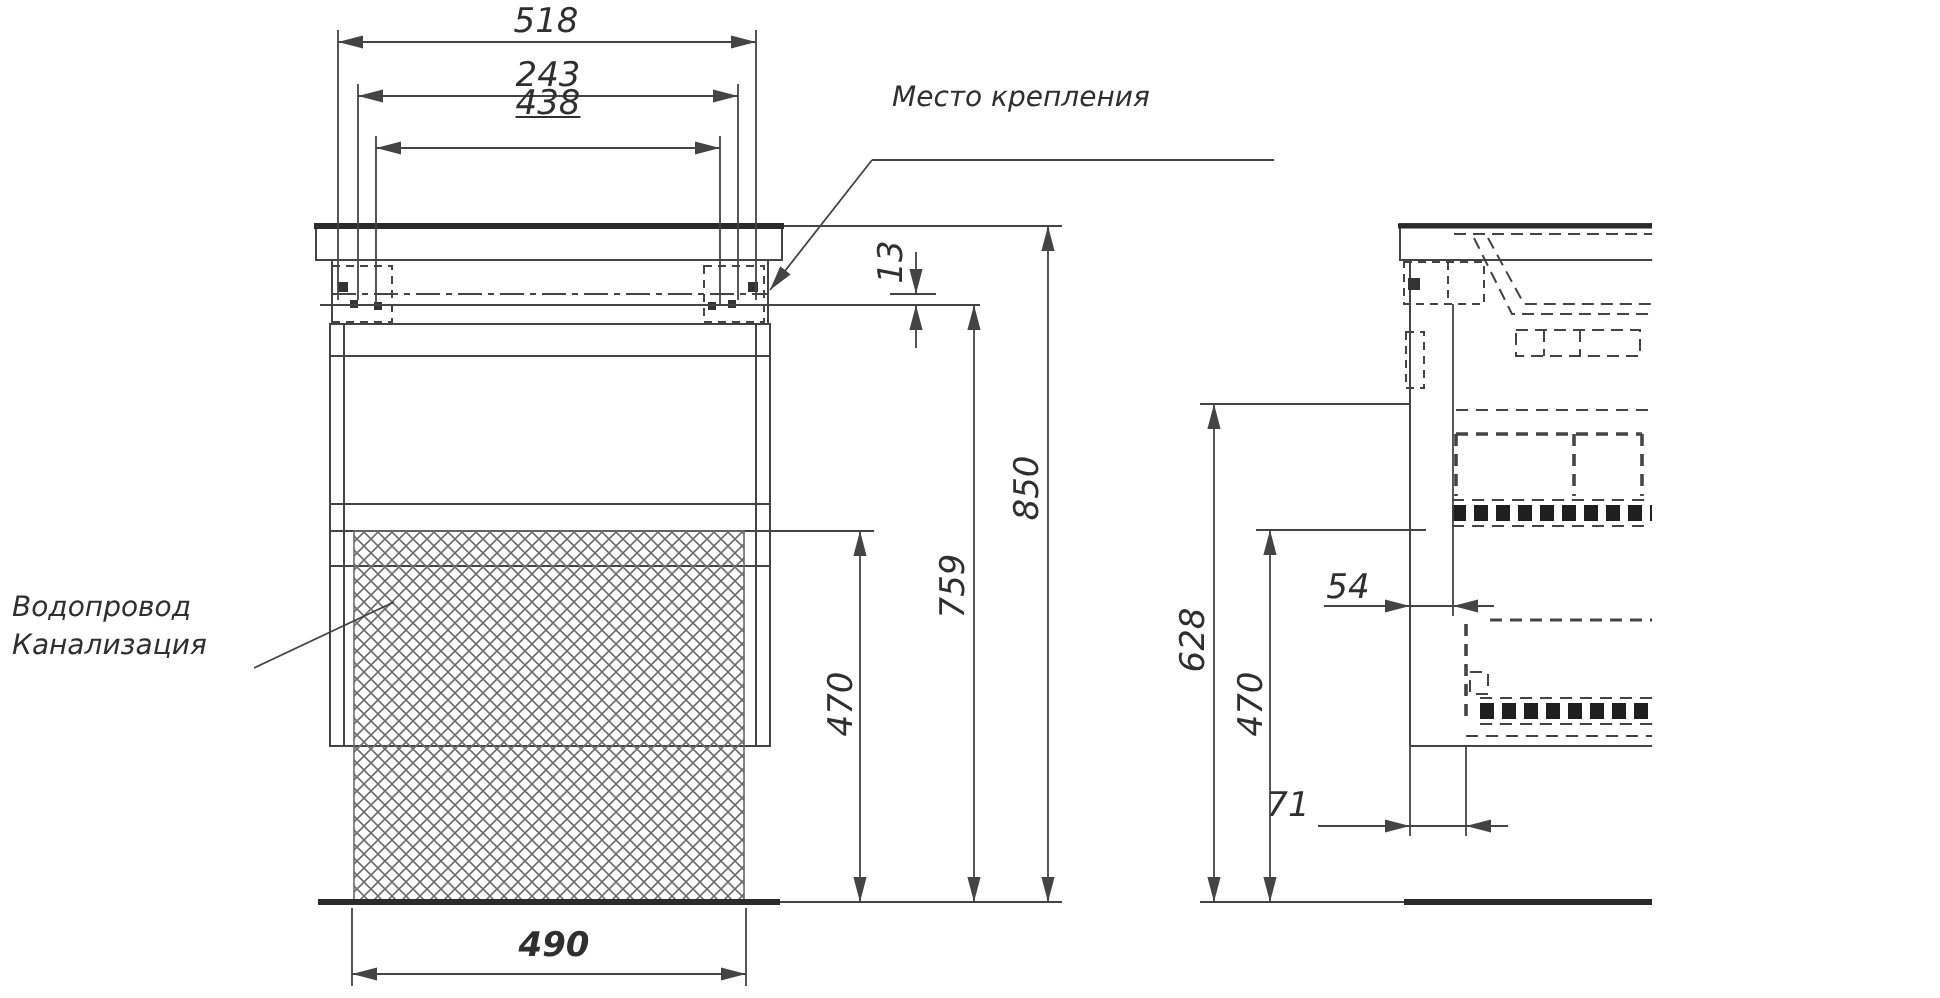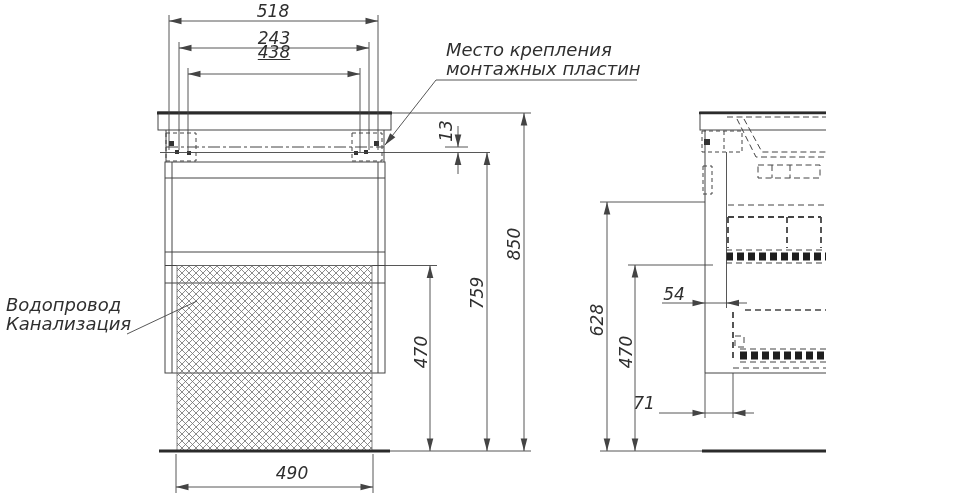--- a/index.html
+++ b/index.html
@@ -11,21 +11,21 @@
     overflow:hidden;
   }
   #drawing-svg{position:absolute;left:0;top:0;}
   .txt{position:absolute;color:#2e2e2e;white-space:nowrap;}
   .dim{
     font-size:17px;font-style:italic;color:#2f2f2f;
     transform:translate(-50%,-50%);
   }
   .dim.rot{transform:translate(-50%,-50%) rotate(-90deg);}
   .note{
-    font-size:18px;font-style:italic;color:#2f2f2f;line-height:19px;
+    font-size:14px;font-style:italic;color:#2f2f2f;line-height:19px;
   }
   .watermark{
     font-size:16px;color:#b2b2b2;letter-spacing:0.5px;
   }
 </style>
 </head>
 <body>
 
 <div id="canvas">
 
@@ -202,31 +202,30 @@
     </g>
   </svg>
 
   <div class="txt dim" style="left:273px;top:11px;">518</div>
   <div class="txt dim" style="left:274px;top:38px;">243</div>
   <div class="txt dim" style="left:274px;top:52px;text-decoration:underline;">438</div>
   <div class="txt dim rot" style="left:446px;top:131px;">13</div>
   <div class="txt dim rot" style="left:421px;top:352px;">470</div>
   <div class="txt dim rot" style="left:477px;top:293px;">759</div>
   <div class="txt dim rot" style="left:514px;top:244px;">850</div>
-  <div class="txt dim" style="left:292px;top:473px;">490</div>
+  <div class="txt dim" style="left:277px;top:473px;font-weight:bold;">490</div>
 
   <div class="txt dim rot" style="left:597px;top:320px;">628</div>
   <div class="txt dim rot" style="left:626px;top:352px;">470</div>
   <div class="txt dim" style="left:674px;top:294px;">54</div>
   <div class="txt dim" style="left:644px;top:403px;">71</div>
   <div class="txt dim rot" style="left:949px;top:280px;">850</div>
 
   <div class="txt note" style="left:446px;top:40px;">
     <span style="display:block;">Место крепления</span>
-    <span style="display:block;">монтажных пластин</span>
   </div>
   <div class="txt note" style="left:6px;top:295px;">
     <span style="display:block;">Водопровод</span>
     <span style="display:block;">Канализация</span>
   </div>
 
   <div class="txt watermark" style="left:866px;top:477px;">suntechnica.ru</div>
 
 </div>
 

